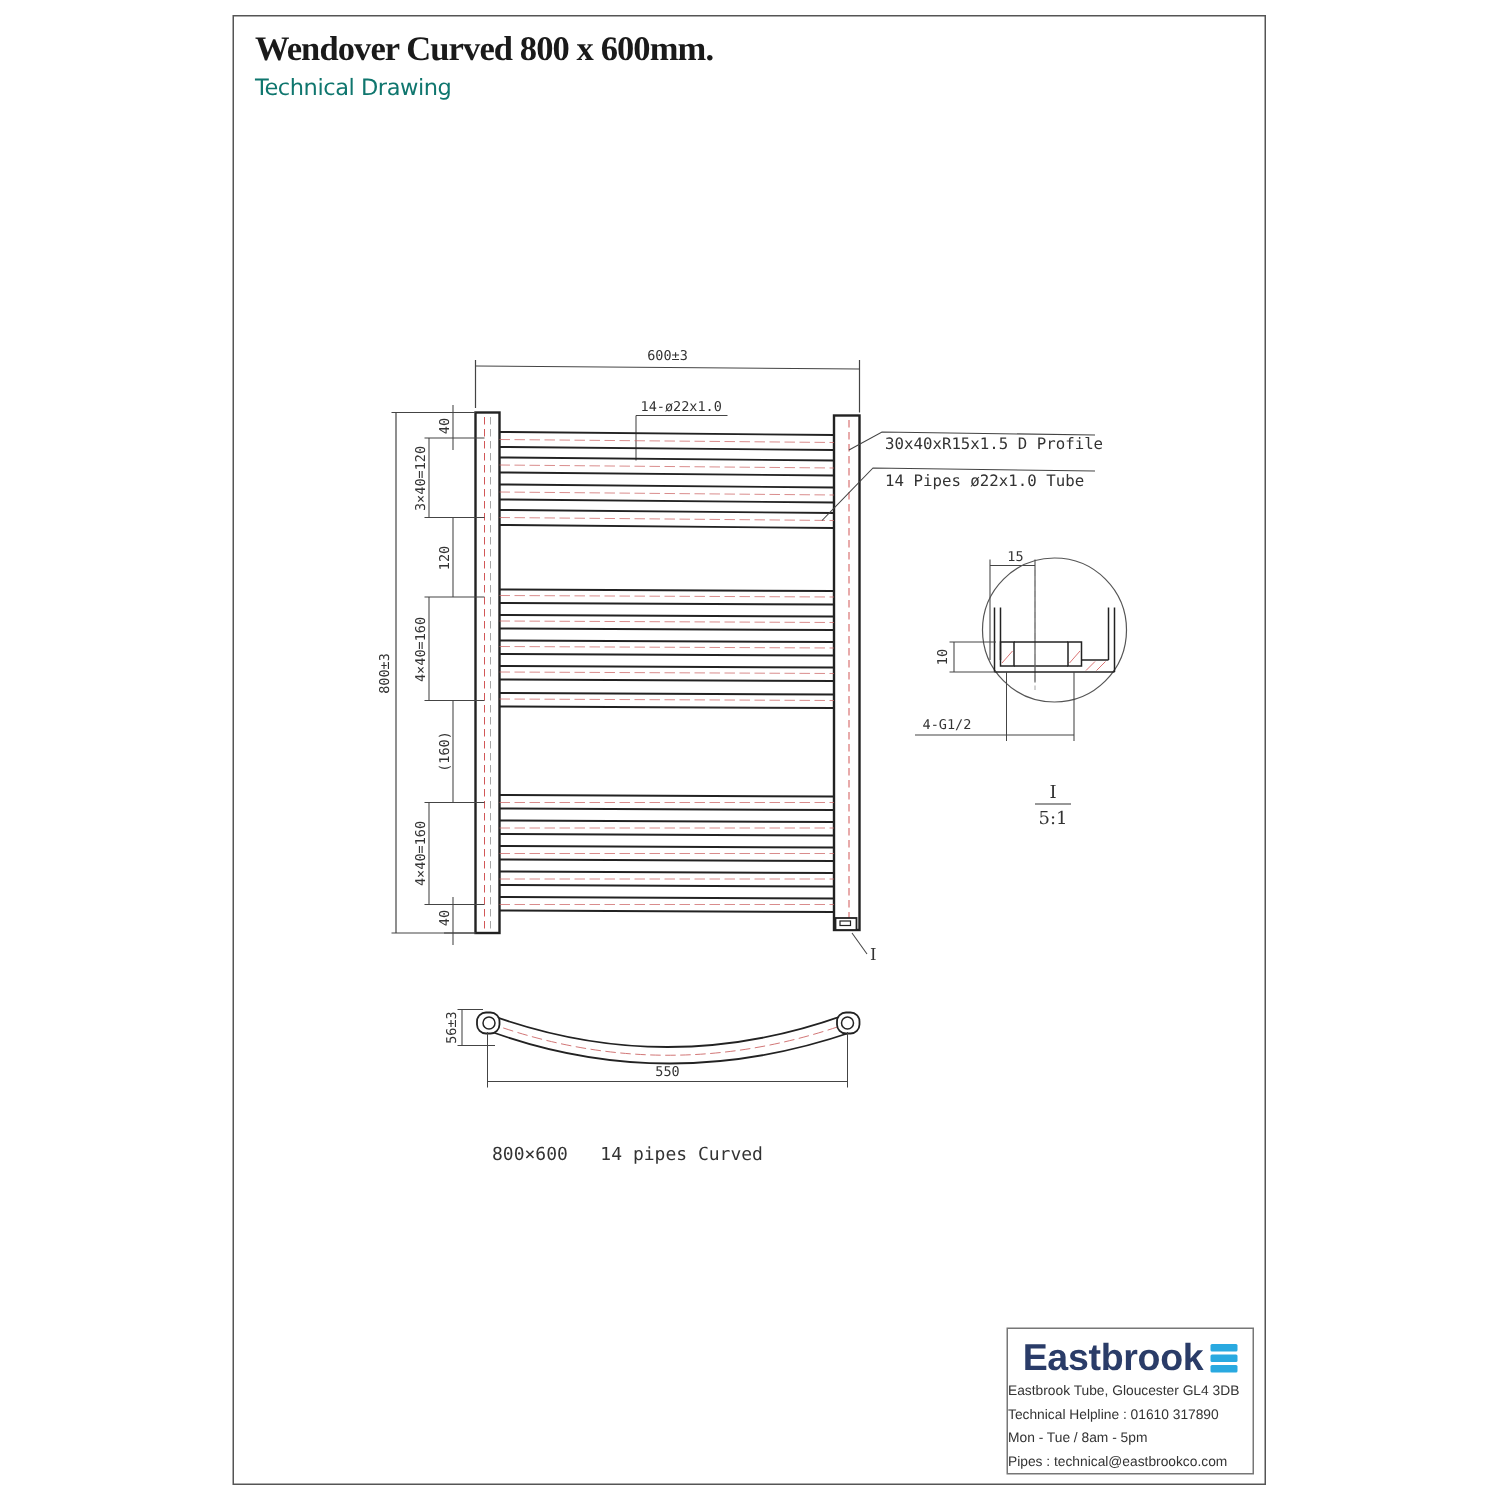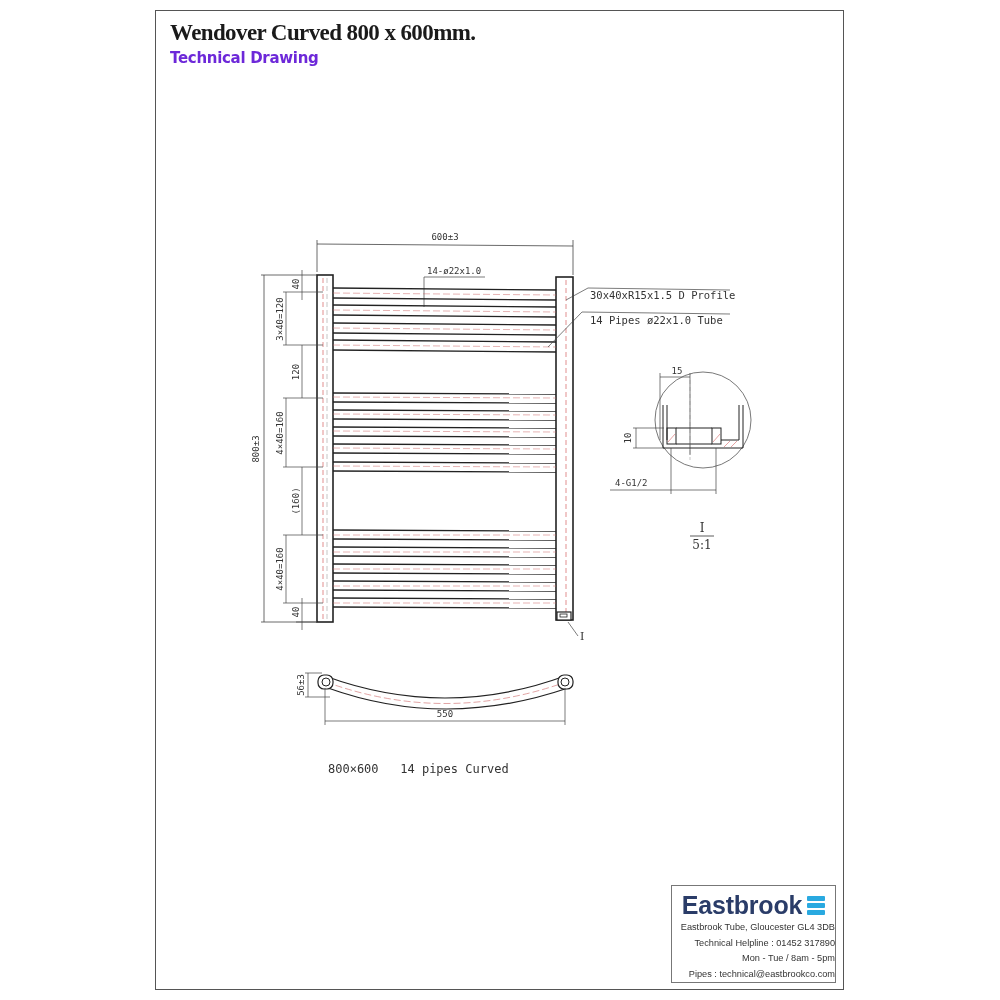--- a/index.html
+++ b/index.html
@@ -1,22 +1,22 @@
 <!DOCTYPE html>
 <html><head>
 <meta charset="utf-8">
 <style>
   html, body { margin: 0; padding: 0; background: #ffffff; }
   body { width: 1000px; height: 1000px; position: relative; overflow: hidden; font-family: "DejaVu Sans", sans-serif; color: #1a1a1a; }
   .frame { position: absolute; left: 155px; top: 10px; width: 689px; height: 980px; border: 1px solid #555; box-sizing: border-box; }
   .title { position: absolute; left: 170px; top: 20px; font-family: Liberation Serif, serif; font-weight: bold; font-size: 23px; letter-spacing: -0.6px; color: #1a1a1a; white-space: nowrap; }
-  .subtitle { position: absolute; left: 170px; top: 49px; font-family: "DejaVu Sans", sans-serif; font-weight: bold; font-size: 15px; letter-spacing: -0.3px; color: #6d28d9; white-space: nowrap; }
+  .subtitle { position: absolute; left: 170px; top: 49px; font-family: "DejaVu Sans", sans-serif; font-weight: normal; font-size: 15px; letter-spacing: -0.3px; color: #0f766e; white-space: nowrap; }
   svg.drawing { position: absolute; left: 0; top: 0; }
   .cad { font-family: "DejaVu Sans Mono", monospace; fill: #333; }
-  .info-box { position: absolute; left: 671px; top: 885px; width: 165px; height: 98px; border: 1px solid #777; box-sizing: border-box; background: #fff; text-align: right; }
+  .info-box { position: absolute; left: 671px; top: 885px; width: 165px; height: 98px; border: 1px solid #777; box-sizing: border-box; background: #fff; text-align: left; }
   .brand-row { display: flex; align-items: center; justify-content: center; margin-top: 4px; height: 30px; }
   .brand { font-family: "Liberation Sans", sans-serif; font-size: 25px; font-weight: bold; color: #2a3c68; letter-spacing: -0.2px; }
   .logo-bars { display: inline-block; margin-left: 5px; width: 18px; height: 20px; position: relative; }
   .logo-bars span { position: absolute; left: 0; width: 18px; height: 5px; background: #29a9e0; border-radius: 1px; }
   .info-line { font-family: "Liberation Sans", sans-serif; font-size: 9.2px; color: #333; line-height: 15.5px; white-space: nowrap; }
 </style>
 </head>
 <body>
 
 <div class="frame"></div>
@@ -214,16 +214,16 @@
 <div class="info-box">
   <div class="brand-row">
     <span class="brand">Eastbrook</span>
     <span class="logo-bars">
       <span style="top:1px"></span>
         <span style="top:8px"></span>
         <span style="top:15px"></span>
     </span>
   </div>
   <div class="info-line">Eastbrook Tube, Gloucester GL4 3DB</div>
-  <div class="info-line">Technical Helpline : 01452 317890</div>
+  <div class="info-line">Technical Helpline : 01610 317890</div>
   <div class="info-line">Mon - Tue / 8am - 5pm</div>
   <div class="info-line">Pipes : technical@eastbrookco.com</div>
 </div>
 
 </body></html>

